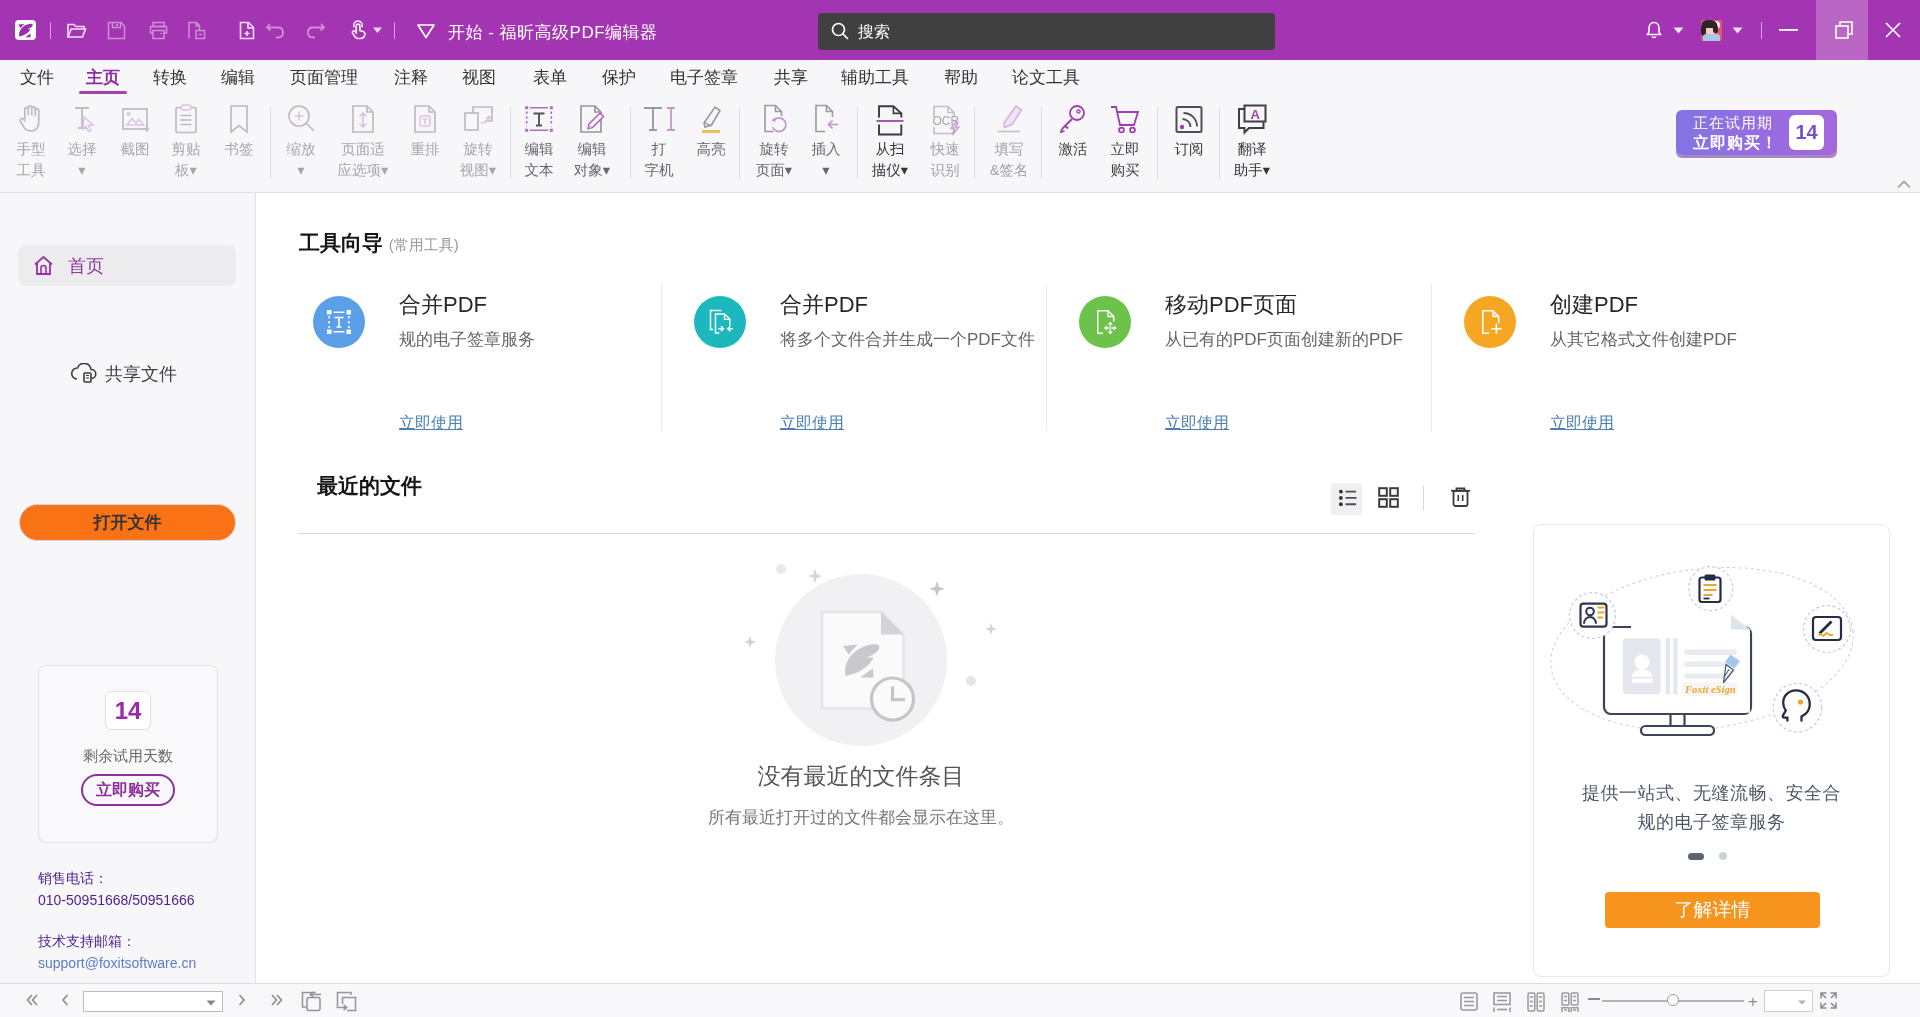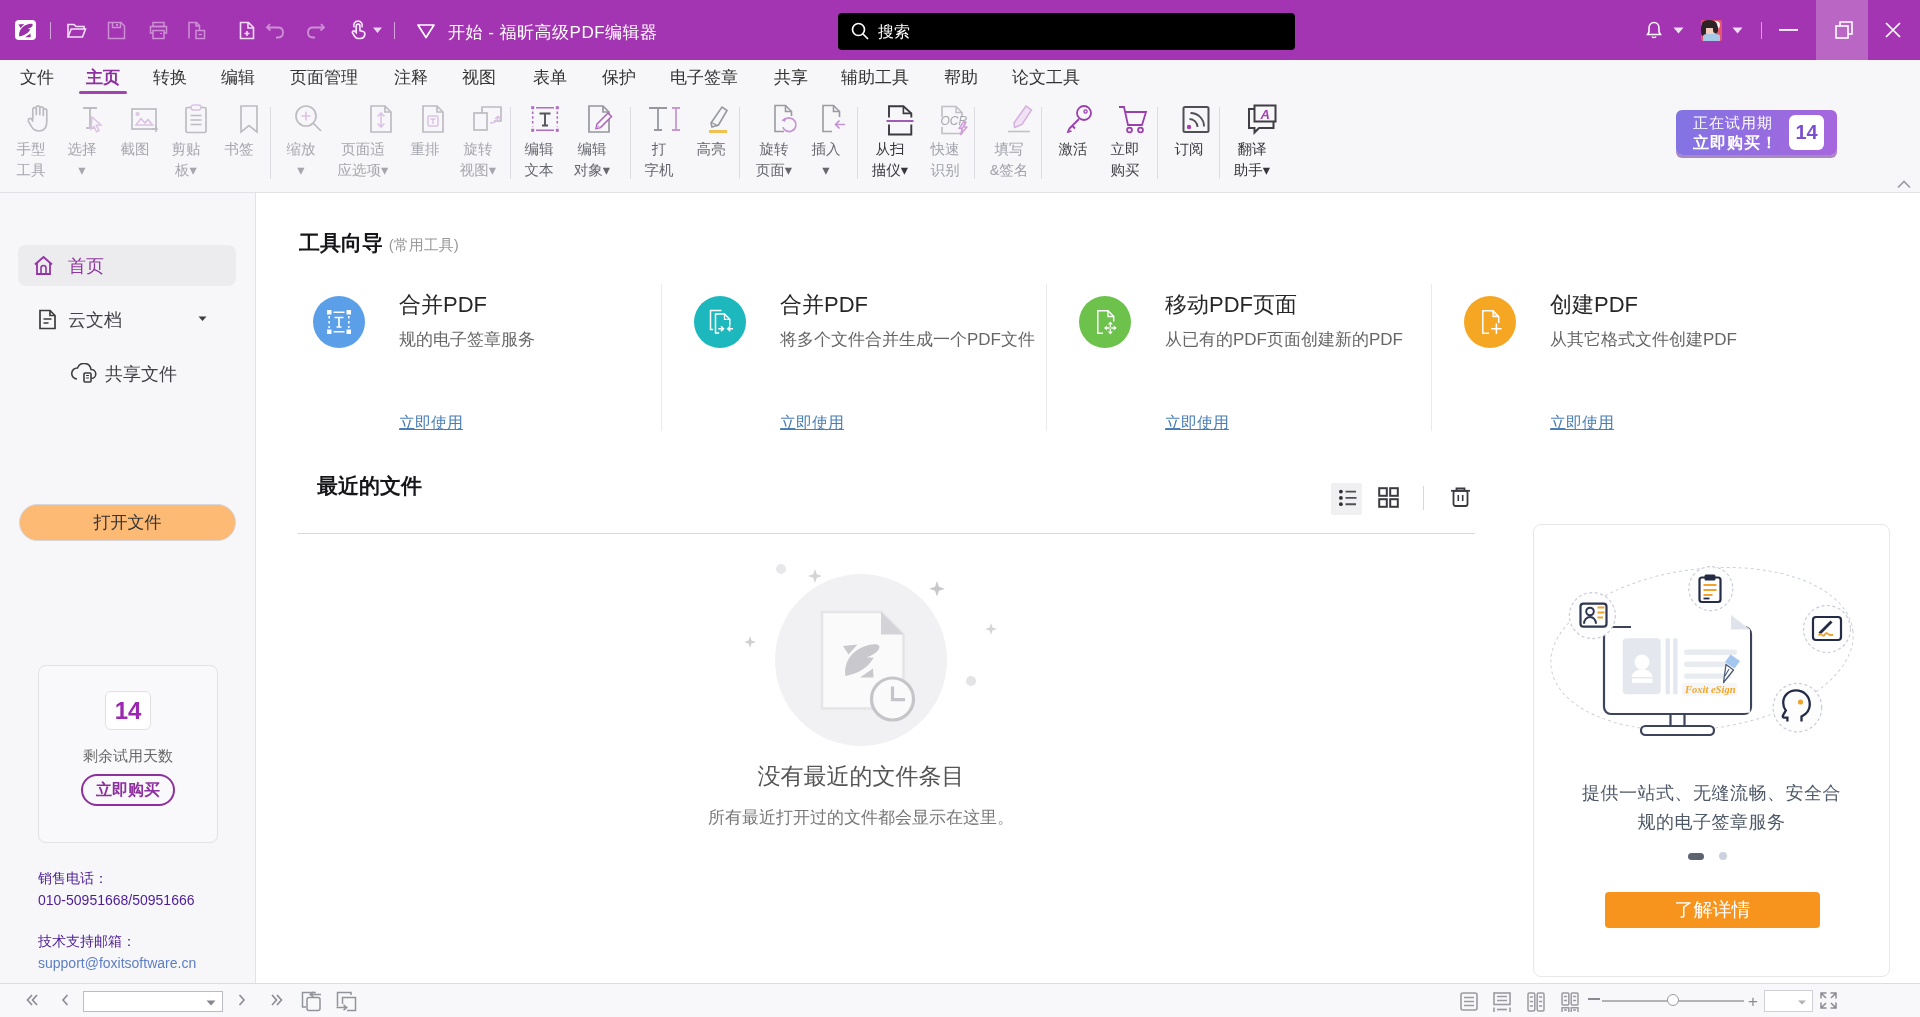--- a/index.html
+++ b/index.html
@@ -5,48 +5,48 @@
 * { margin:0; padding:0; box-sizing:border-box; }
 html,body { width:1920px; height:1017px; font-family:"Liberation Sans",sans-serif; overflow:hidden; background:#fff; position:relative; }
 
 
 #titlebar { position:absolute; top:0; left:0; width:1920px; height:60px; background:#a435b2; }
 #titlebar .logo { position:absolute; left:15px; top:20px; width:21px; height:20px; background:#fff; border-radius:4px; }
 .tsep { position:absolute; top:22px; width:1px; height:17px; background:rgba(255,255,255,0.55); }
 .ticon { position:absolute; top:20px; width:21px; height:21px; }
 .ticon svg { display:block; }
 #title-text { position:absolute; left:448px; top:21px; color:#fff; font-size:17px; letter-spacing:0.5px; }
-#searchbox { position:absolute; left:838px; top:13px; width:457px; height:37px; background:#000000; border-radius:4px; color:#fff;text-align:right; }
+#searchbox { position:absolute; left:818px; top:13px; width:457px; height:37px; background:#404040; border-radius:4px; color:#fff;text-align:right; }
 #searchbox span { position:absolute; left:40px; top:9px; font-size:16px; color:#fff; }
 .wbtn { position:absolute; top:0; height:60px; }
 
 
 #tabrow { position:absolute; top:60px; left:0; width:1920px; height:37px; background:#f7f7f9; }
 .tab { position:absolute; top:0; height:37px; line-height:36px; font-size:17px; color:#333; font-weight:500; }
 .tab.active { color:#8c309f; font-weight:700; } .tab.active::after { content:""; position:absolute; left:-7px; right:-7px; bottom:3px; height:3px; border-radius:2px; background:#a144ae; }
 
 
 #ribbon { position:absolute; top:97px; left:0; width:1920px; height:96px; background:#f7f7f9; border-bottom:1px solid #e2e2e6; }
 .rbtn { position:absolute; top:6px; text-align:center; color:#66666e; font-size:14.5px; }
-.rbtn .ric { height:34px; margin-bottom:2px; display:flex; align-items:flex-start; justify-content:flex-end;font-style:italic; }
+.rbtn .ric { height:34px; margin-bottom:2px; display:flex; align-items:flex-start; justify-content:center; }
 .rbtn .lbl { line-height:21px; }
 .rsep { position:absolute; top:10px; width:1px; height:72px; background:#dcdce0; }
 #trialbadge { position:absolute; left:1676px; top:13px; width:161px; height:45px; border-radius:6px; background:linear-gradient(100deg,#8274e4,#a766dd); box-shadow:0 3px 0 rgba(106,48,147,0.55); color:#fff; }
 #trialbadge .l1 { position:absolute; left:17px; top:4px; font-size:15px; letter-spacing:1px; }
 #trialbadge .l2 { position:absolute; left:17px; top:23px; font-size:16px; font-weight:700; letter-spacing:1px; }
 #trialbadge .num { position:absolute; right:13px; top:5px; width:35px; height:35px; background:#fff; border-radius:6px; color:#7a4fd0; font-weight:700; font-size:20px; text-align:center; line-height:35px; }
 #collapse { position:absolute; right:9px; top:78px; color:#9a9a9a; }
 
 
 #sidebar { position:absolute; top:193px; left:0; width:256px; height:790px; background:#f7f7f9; border-right:1px solid #e3e3e7; }
 .sitem { position:absolute; left:0; width:256px; height:42px; }
 .sitem .txt { position:absolute; left:68px; top:9px; font-size:18px; color:#3f3f45; }
 #s-home { left:18px; width:218px; top:52px; background:#ececef; border-radius:8px; }
 #s-home .txt { left:50px; color:#8f35a0; }
-#openfile { position:absolute; left:19px; top:311px; width:217px; height:37px; background:#fdba74; border:1px solid #d7d7db; border-radius:19px; text-align:center; line-height:35px; font-size:17px; font-weight:400; color:#333; }
+#openfile { position:absolute; left:19px; top:311px; width:217px; height:37px; background:#f97316; border:1px solid #d7d7db; border-radius:19px; text-align:center; line-height:35px; font-size:17px; font-weight:700; color:#333; }
 #trialcard { position:absolute; left:38px; top:472px; width:180px; height:178px; border:1px solid #e2e2e6; border-radius:8px; background:#f9f9fb; }
 #trialcard .n14 { position:absolute; left:66px; top:25px; width:46px; height:39px; border:1px solid #e0e0e4; background:#fff; border-radius:6px; color:#9c27b0; font-weight:700; font-size:24px; text-align:center; line-height:38px; }
 #trialcard .t1 { position:absolute; left:0; top:81px; width:100%; text-align:center; font-size:15px; color:#666; }
 #trialcard .buy { position:absolute; left:42px; top:108px; width:94px; height:32px; border:2px solid #8e2f9e; border-radius:17px; color:#8e2f9e; font-weight:700; font-size:16px; text-align:center; line-height:28px; }
 .sfoot { position:absolute; left:38px; font-size:14px; color:#4c1d95; }
 
 
 #main { position:absolute; top:193px; left:257px; width:1663px; height:790px; background:#fff; }
 #tools-title { position:absolute; left:42px; top:36px; font-size:21px; font-weight:700; color:#16161a; }
 #tools-title span { font-size:15px; font-weight:400; color:#999; }
@@ -460,31 +460,20 @@
       </svg></div>
 </div>
 <div id="sidebar">
   <div class="sitem" id="s-home" style="height:41px">
       <svg style="position:absolute;left:14px;top:9px" width="23" height="23" viewBox="0 0 23 23" fill="none" stroke="#9334a5" stroke-width="1.8">
         <path d="M3 10.5 L11.5 3 L20 10.5"></path>
         <path d="M5 9 V20 H18 V9"></path>
         <path d="M9 20 V14 a2.5 2.5 0 0 1 5 0 V20" stroke-width="1.6"></path>
       </svg>
       <div class="txt">首页</div>
-    </div>
-  <div class="sitem" style="top:106px">
-      <svg style="position:absolute;left:36px;top:9px" width="23" height="23" viewBox="0 0 23 23" fill="none" stroke="#3c3c3c" stroke-width="1.7">
-        <path d="M4 2.5 H14 L19 7.5 V20.5 H4 Z"></path>
-        <path d="M14 2.5 V7.5 H19"></path>
-        <path d="M7.5 11 H15.5 M7.5 15 H12.5" stroke-width="1.5"></path>
-      </svg>
-      <div class="txt">云文档</div>
-      <svg style="position:absolute;left:197px;top:16px" width="11" height="8" viewBox="0 0 11 8">
-        <path d="M1.5 1.5 L5.5 6 L9.5 1.5" fill="#3c3c3c"></path>
-      </svg>
     </div>
   <div class="sitem" style="top:160px">
       <svg style="position:absolute;left:70px;top:10px" width="27" height="21" viewBox="0 0 27 21" fill="none" stroke="#3c3c3c" stroke-width="1.6">
         <path d="M7 16 a5.5 5.5 0 0 1 .5 -11 a7 7 0 0 1 13.5 1.5 a4.5 4.5 0 0 1 .5 9"></path>
         <rect x="14" y="10" width="7" height="9" rx="1"></rect>
         <path d="M16 12.5 H19 M16 15 H19" stroke-width="1.2"></path>
       </svg>
       <div class="txt" style="left:105px">共享文件</div>
     </div>
   <div id="openfile">打开文件</div>

